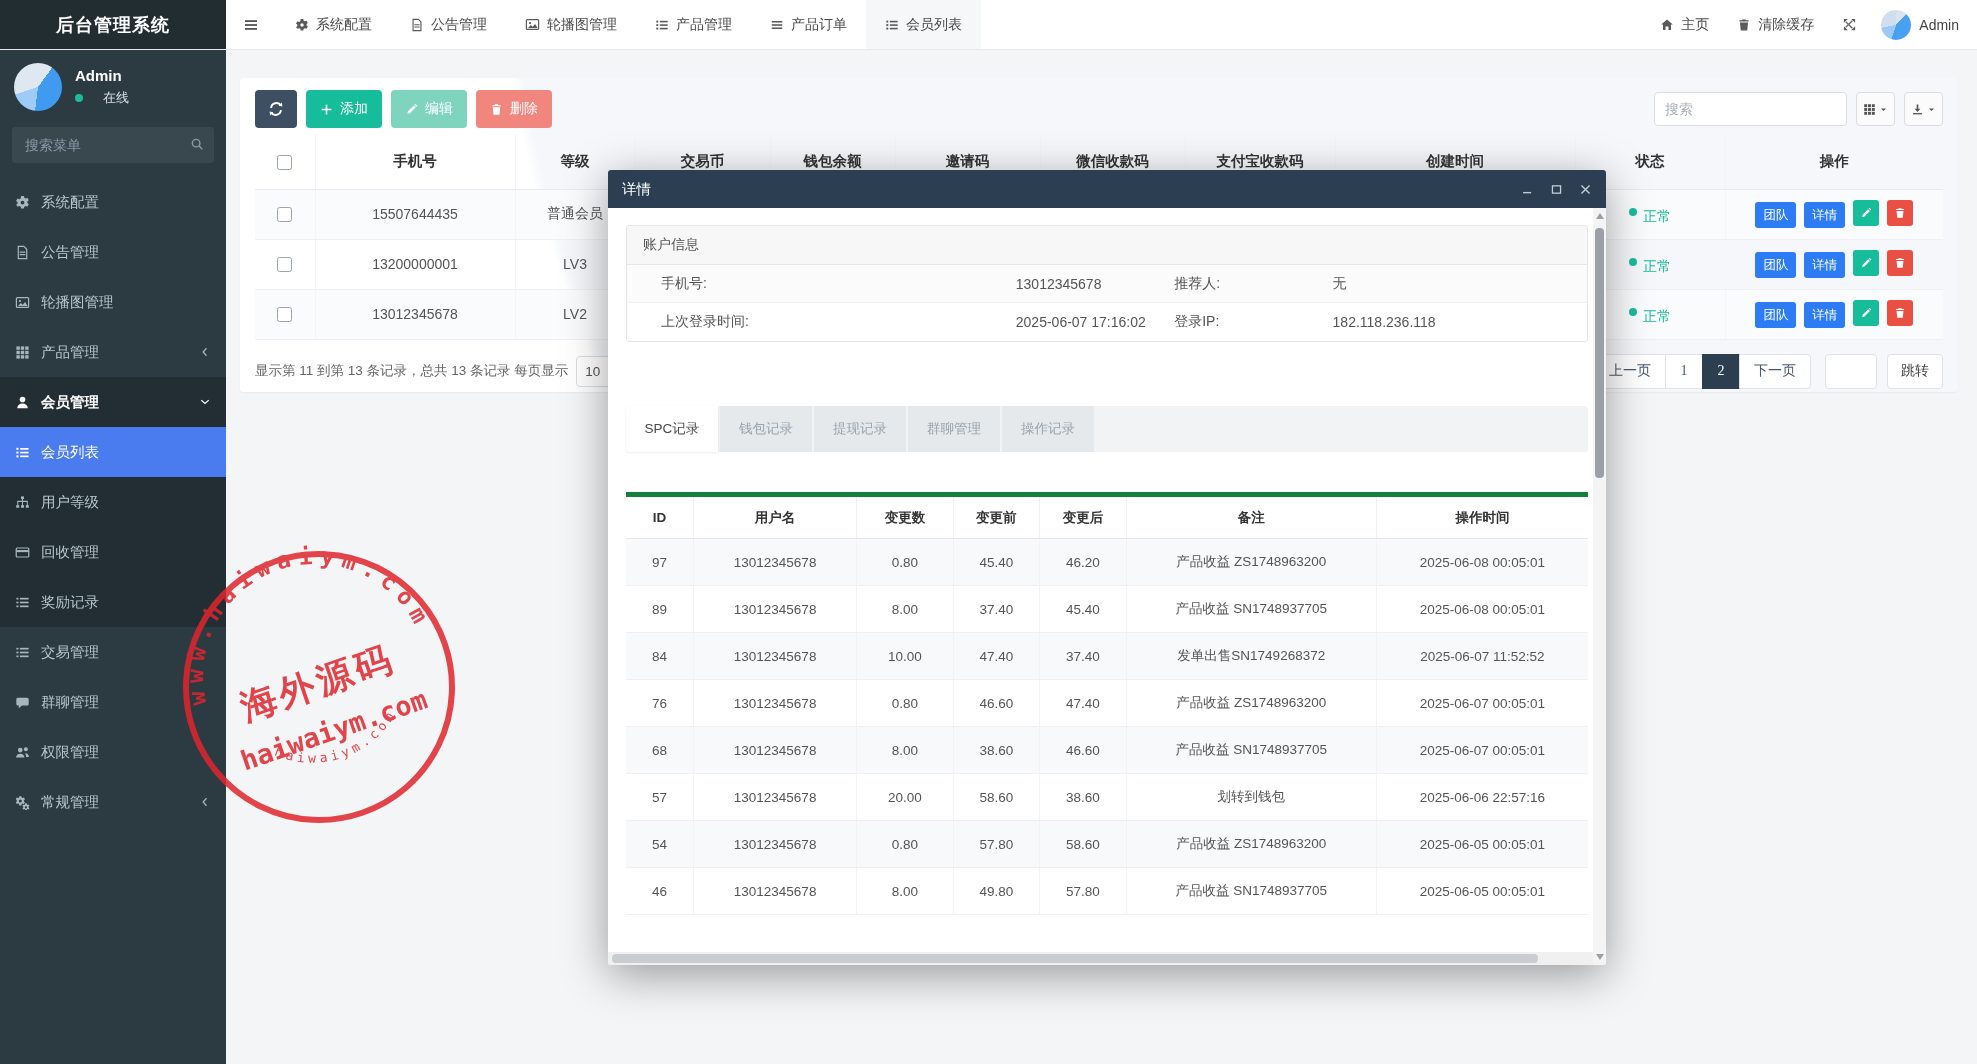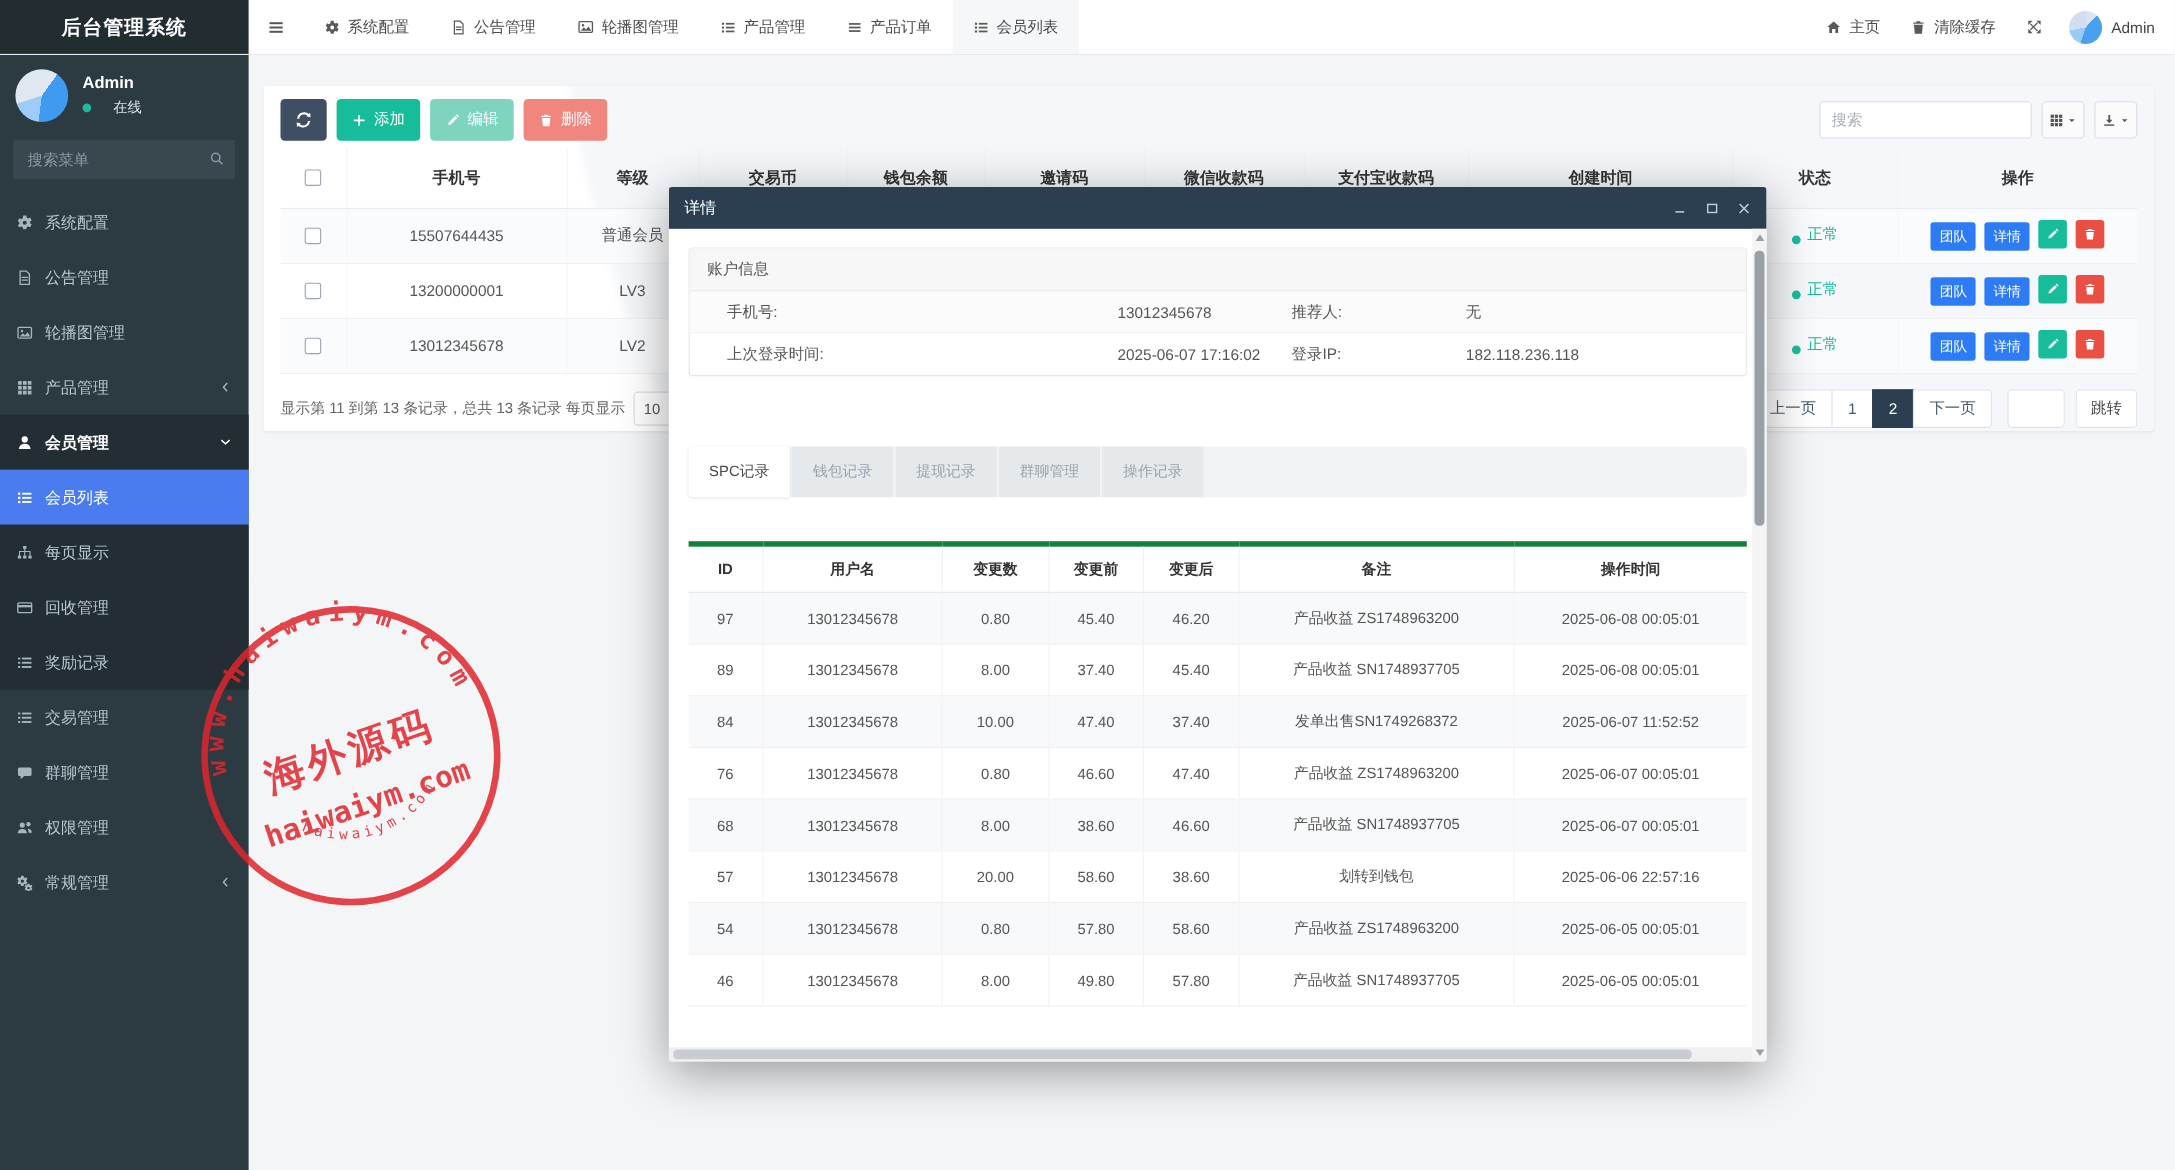--- a/index.html
+++ b/index.html
@@ -74,36 +74,36 @@
   table.members { width:100%; border-collapse:collapse; margin-top:6px; table-layout:fixed; }
   table.members th { height:55px; font-weight:bold; color:#333; font-size:14.5px; text-align:center;
       border-bottom:1px solid #e7eaee; border-left:1px solid #f1f3f5; }
   table.members th:first-child { border-left:none; }
   table.members td { height:50px; text-align:center; color:#555; font-size:14px;
       border-bottom:1px solid #eef0f3; border-left:1px solid #f3f5f7; }
   table.members td:first-child { border-left:none; }
   table.members tbody tr:nth-child(odd) { background:#fafbfc; }
   .checkbox { width:15px; height:15px; border:1.5px solid #9aa5b1; border-radius:2.5px; background:#fff;
       display:inline-block; vertical-align:middle; cursor:pointer; }
-  .status { color:#17bc9b; font-size:14px; display:inline-flex; align-items:flex-end; gap:6px; }
+  .status { color:#17bc9b; font-size:14px; display:inline-flex; align-items:flex-start; gap:6px; }
   .row-btn { border:none; border-radius:3px; color:#fff; font-size:12.5px; height:26px; padding:0 8px;
       margin:0 2px; cursor:pointer; display:inline-flex; align-items:center; justify-content:center;
       font-family:"Liberation Sans","DejaVu Sans",sans-serif; }
   .rb-blue { background:#2d7cf5; }
   .rb-green { background:#17bc9b; width:26px; padding:0; }
   .rb-red { background:#ea4f43; width:26px; padding:0; }
 
   .card-footer { display:flex; align-items:center; margin-top:14px; }
   .summary { color:#666; font-size:13.5px; display:flex; align-items:center; gap:8px; }
   .pagesize { border:1px solid #d9dde2; border-radius:4px; height:31px; min-width:62px; padding:0 8px;
       display:inline-flex; align-items:center; gap:8px; color:#555; background:#fff; cursor:pointer; }
   .pager { margin-left:auto; display:flex; align-items:center; }
   .pager .pg { height:35px; min-width:38px; padding:0 14px; border:1px solid #dfe3e8; background:#fff;
       color:#4a5a6a; display:inline-flex; align-items:center; justify-content:center; font-size:14px;
-      margin-left:-1px; cursor:pointer; }
+      margin-left:-1px; cursor:pointer;font-family:Liberation Serif, serif; }
   .pager .pg.first { border-radius:4px 0 0 4px; margin-left:0; }
   .pager .pg.last { border-radius:0 4px 4px 0; }
   .pager .pg.num { padding:0 8px; }
   .pager .pg.active { background:#2c3e50; border-color:#2c3e50; color:#fff; }
   .jump-input { width:52px; height:35px; border:1px solid #dfe3e8; border-radius:4px; margin-left:14px; outline:none;
       padding:0 8px; font-size:14px; }
   .jump-btn { height:35px; padding:0 13px; border:1px solid #dfe3e8; background:#fff; border-radius:4px;
       margin-left:10px; color:#444; font-size:14px; cursor:pointer;
       font-family:"Liberation Sans","DejaVu Sans",sans-serif; }
 
@@ -327,21 +327,21 @@
       <span>会员列表</span>
     </li>
     <li class="sub">
       <svg class="ic" width="15" height="15" viewBox="0 0 16 16">
           <rect x="6.4" y="1.5" width="3.2" height="2.8"></rect>
           <rect x="1.3" y="10.8" width="3.2" height="2.8"></rect>
           <rect x="6.4" y="10.8" width="3.2" height="2.8"></rect>
           <rect x="11.5" y="10.8" width="3.2" height="2.8"></rect>
           <path fill="none" stroke="currentColor" stroke-width="1.1" d="M8 4.3v2.5M2.9 10.8V6.8h10.2v4M8 6.8v4"></path>
         </svg>
-      <span>每页显示</span>
+      <span>用户等级</span>
     </li>
     <li class="sub">
       <svg class="ic" width="15" height="15" viewBox="0 0 16 16">
           <rect x="1.3" y="3.2" width="13.4" height="9.6" rx="1" fill="none" stroke="currentColor" stroke-width="1.3"></rect>
           <rect x="1.3" y="5.4" width="13.4" height="2.2"></rect>
         </svg>
       <span>回收管理</span>
     </li>
     <li class="sub">
       <svg class="ic" width="15" height="15" viewBox="0 0 16 16">

